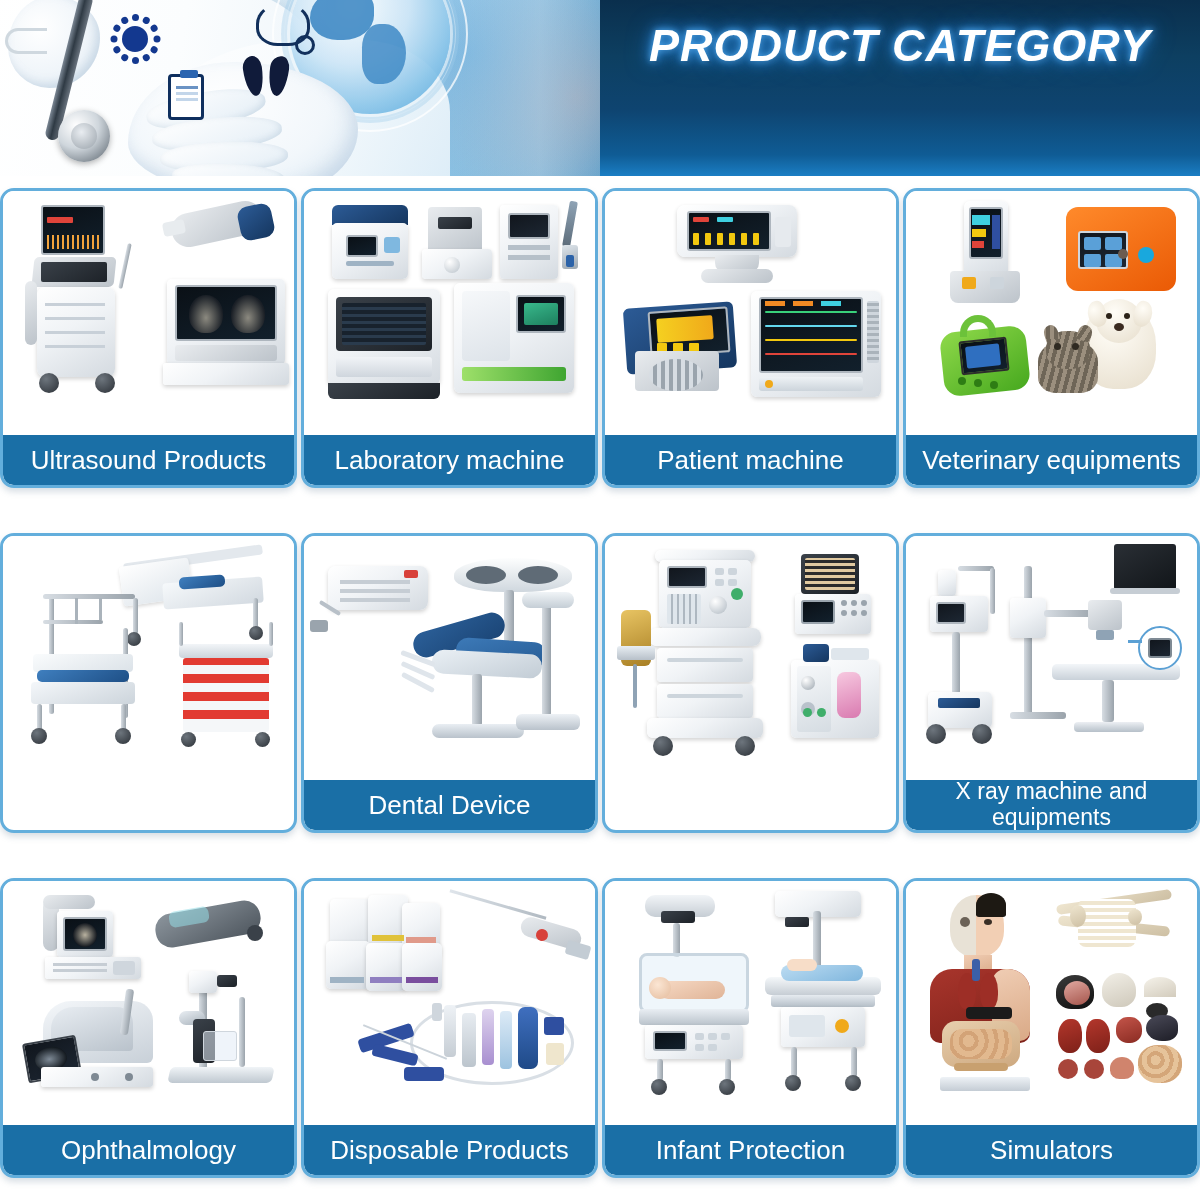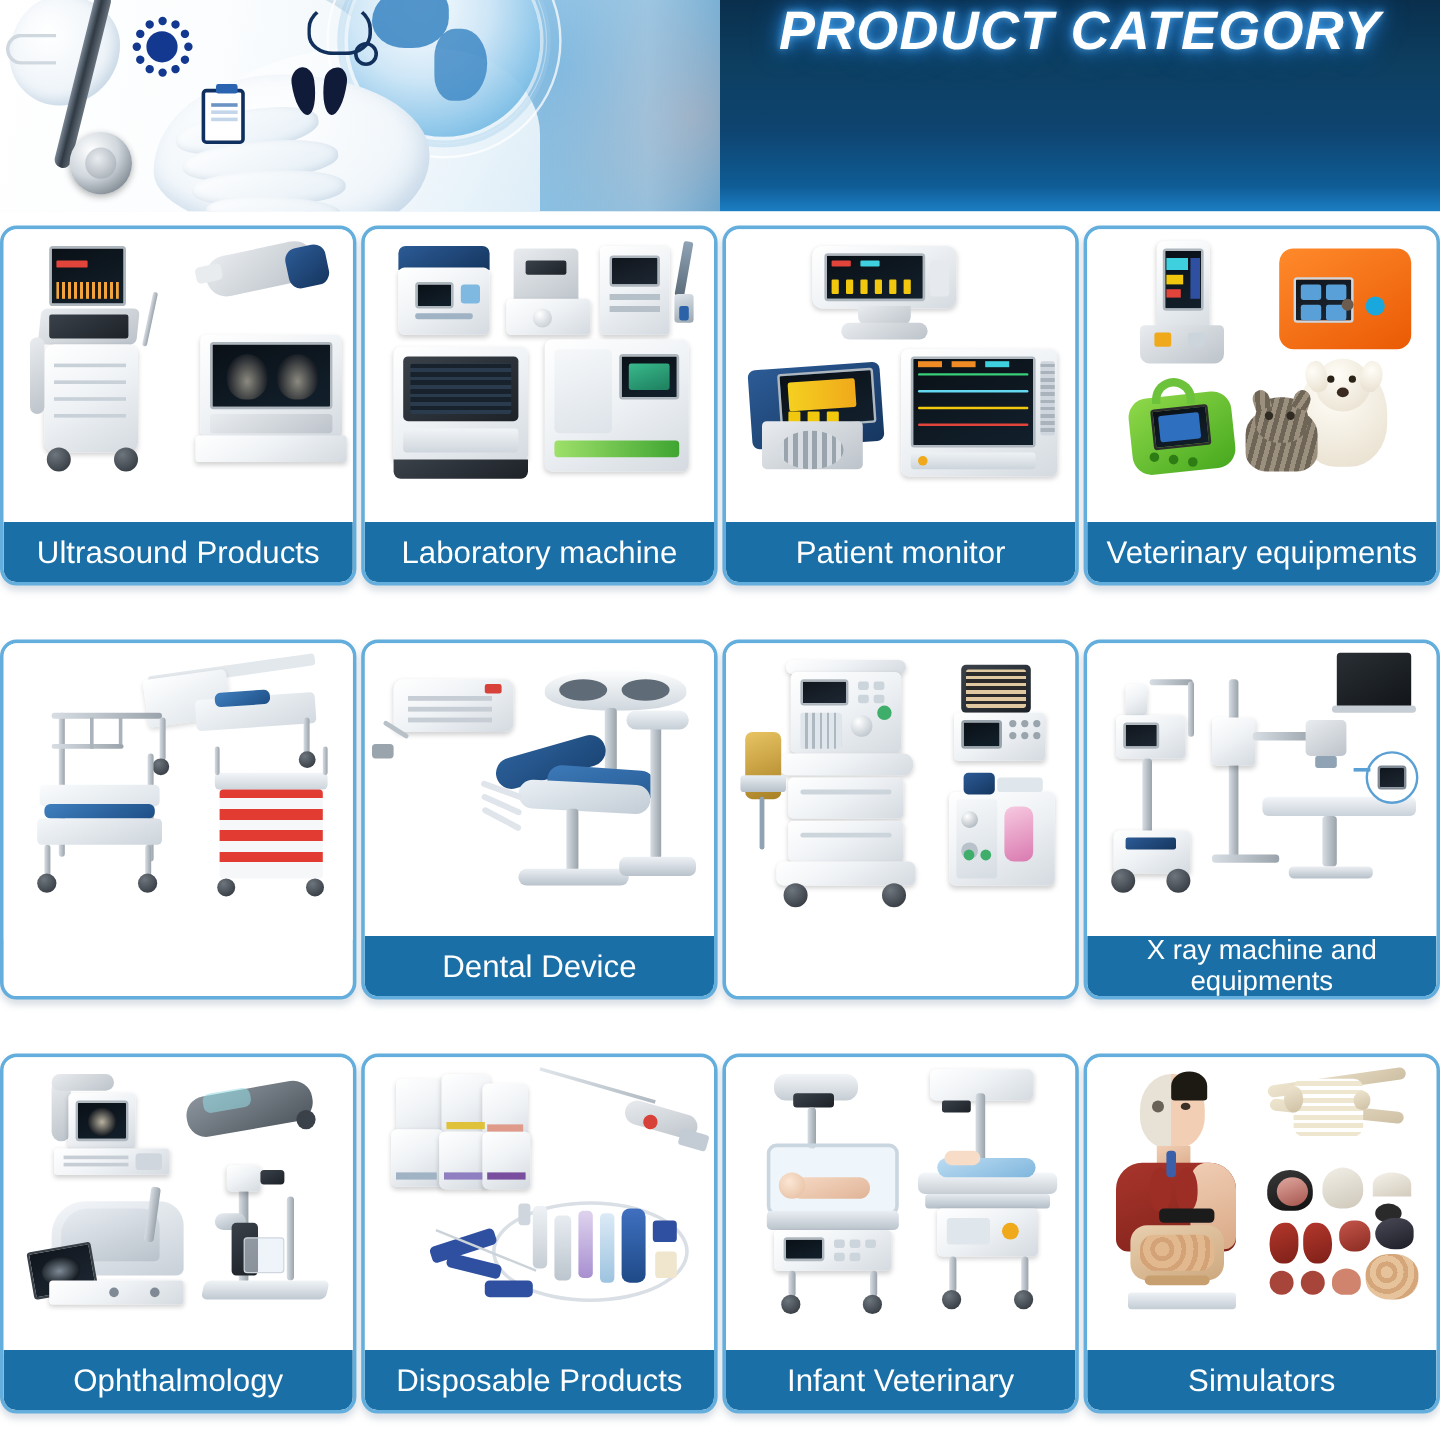--- a/index.html
+++ b/index.html
@@ -106,21 +106,21 @@
   .stetho2::after { content:""; position:absolute; right:-8px; bottom:-12px; width:14px; height:14px; border:3px solid #12305c; border-radius:50%; }
 
   .banner-fade {
     position:absolute; right:0; top:0; width:150px; height:100%;
     background:linear-gradient(90deg, rgba(255,255,255,0) 0%, rgba(225,240,250,.25) 60%, rgba(255,255,255,.0) 100%);
   }
 
   .title-panel {
     width: 600px; height: 176px;
     background: linear-gradient(180deg, #0a2f4d 0%, #0d3f61 32%, #0e4470 62%, #0f5c95 88%, #1b7ec4 100%);
-    display:flex; align-items:flex-start; justify-content:center; padding-top:0;
+    display:flex; align-items:flex-start; justify-content:center; padding-top:20px;
   }
   .title-text {
     font-size: 45px; font-weight: 700; font-style: italic; color:#ffffff;
     letter-spacing: 1px; white-space:nowrap;
     text-shadow:
       0 0 6px #4fa8ee, 0 0 14px #2f8fe0, 0 0 24px #1e6fc0,
       2px 2px 2px rgba(0,0,0,.35);
   }
 
   
@@ -330,21 +330,21 @@
         <div class="art scr lit" style="left:154px;top:106px;width:104px;height:76px;"></div>
         <div class="art wave" style="left:160px;top:120px;width:92px;"></div>
         <div class="art wave" style="left:160px;top:134px;width:92px;background:#63d8ef;"></div>
         <div class="art wave" style="left:160px;top:148px;width:92px;background:#f2c80f;"></div>
         <div class="art wave" style="left:160px;top:162px;width:92px;background:#e0443a;"></div>
         <div class="art" style="left:160px;top:110px;width:20px;height:5px;background:#f08a24;box-shadow:28px 0 0 #f08a24,56px 0 0 #3fd0e0;"></div>
         <div class="art" style="left:154px;top:186px;width:104px;height:14px;background:linear-gradient(180deg,#eef2f5,#ccd4db);border-radius:3px;"></div>
         <div class="art rnd" style="left:160px;top:189px;width:8px;height:8px;background:#f0a91a;"></div>
         <div class="art" style="left:262px;top:110px;width:12px;height:62px;background:repeating-linear-gradient(0deg,#cfd6dd 0 3px,#aab3bb 3px 6px);border-radius:2px;"></div>
       </div>
-      <div class="card-label">Patient monitor</div>
+      <div class="card-label">Patient machine</div>
     </div>
 
     <div class="card">
       <div class="card-media">
         <div class="art box" style="left:58px;top:10px;width:44px;height:76px;border-radius:6px;"></div>
         <div class="art scr lit" style="left:63px;top:16px;width:34px;height:52px;"></div>
         <div class="art" style="left:66px;top:24px;width:18px;height:10px;background:#3fd0e0;"></div>
         <div class="art" style="left:66px;top:38px;width:14px;height:8px;background:#f2c80f;"></div>
         <div class="art" style="left:66px;top:50px;width:12px;height:7px;background:#e0443a;"></div>
         <div class="art" style="left:86px;top:24px;width:8px;height:34px;background:#2f4fa0;"></div>
@@ -610,21 +610,21 @@
         <div class="art" style="left:182px;top:78px;width:30px;height:12px;background:#f7ddc8;border-radius:6px;"></div>
         <div class="art" style="left:166px;top:114px;width:104px;height:12px;background:linear-gradient(180deg,#e6ebf0,#b4bec7);border-radius:3px;"></div>
         <div class="art box" style="left:176px;top:126px;width:84px;height:40px;border-radius:4px;"></div>
         <div class="art" style="left:184px;top:134px;width:36px;height:22px;background:#dfe6ec;border-radius:3px;"></div>
         <div class="art rnd" style="left:230px;top:138px;width:14px;height:14px;background:#f0a91a;"></div>
         <div class="art pole" style="left:186px;top:166px;width:6px;height:30px;"></div>
         <div class="art pole" style="left:246px;top:166px;width:6px;height:30px;"></div>
         <div class="art wheel" style="left:180px;top:194px;width:16px;height:16px;"></div>
         <div class="art wheel" style="left:240px;top:194px;width:16px;height:16px;"></div>
       </div>
-      <div class="card-label">Infant Veterinary</div>
+      <div class="card-label">Infant Protection</div>
     </div>
 
     <div class="card">
       <div class="card-media">
         <div class="art" style="left:44px;top:14px;width:54px;height:62px;background:linear-gradient(90deg,#e8e2d6 0 48%,#f2cfb4 48% 100%);border-radius:48% 48% 42% 42%;"></div>
         <div class="art" style="left:70px;top:12px;width:30px;height:24px;background:#1d1913;border-radius:50% 50% 10% 10%;"></div>
         <div class="art rnd" style="left:54px;top:36px;width:10px;height:10px;background:#6b6257;"></div>
         <div class="art rnd" style="left:78px;top:38px;width:8px;height:6px;background:#3a2f26;"></div>
         <div class="art skin" style="left:58px;top:74px;width:28px;height:22px;"></div>
         <div class="art flesh" style="left:24px;top:88px;width:100px;height:74px;border-radius:22px 22px 10px 10px;"></div>

